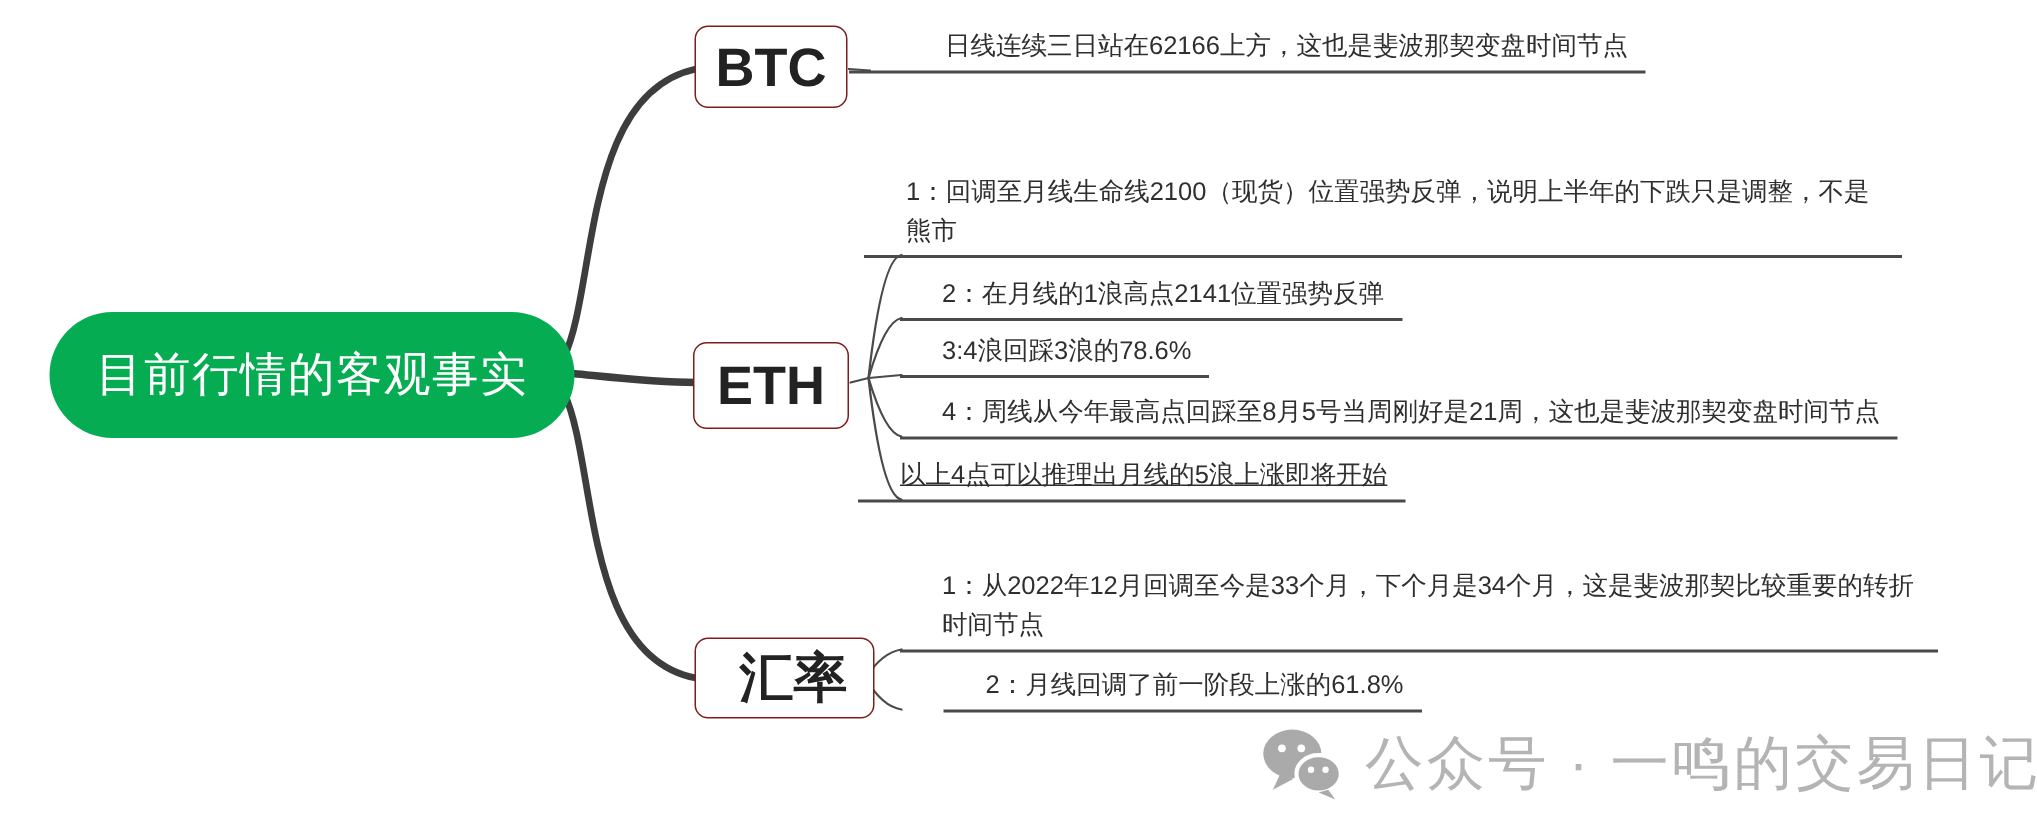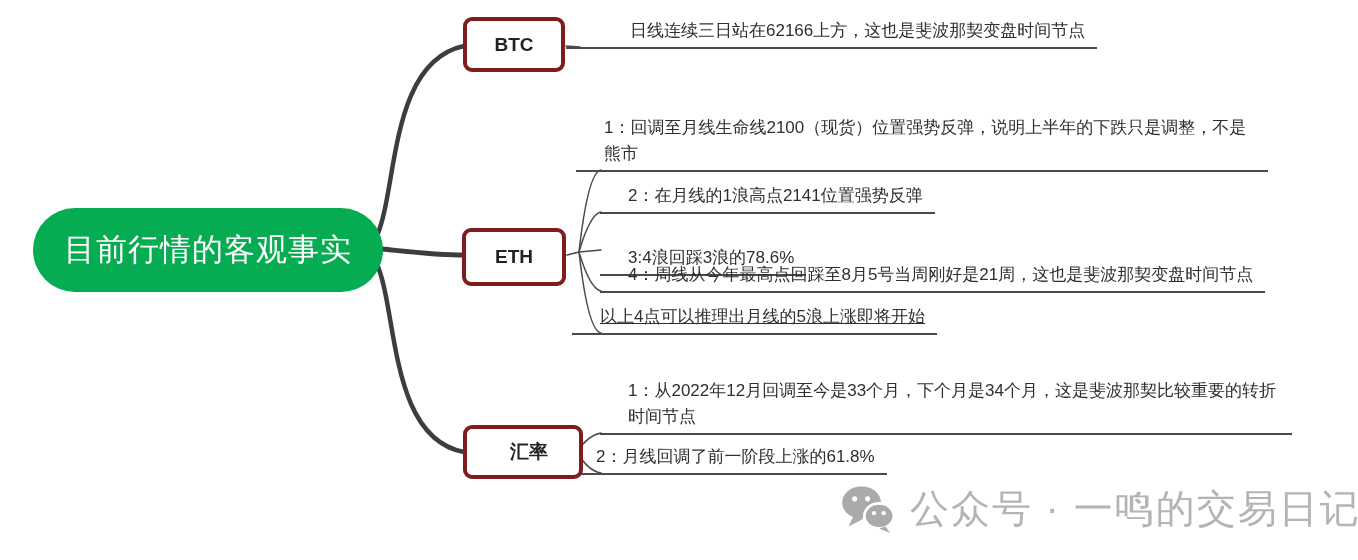--- a/index.html
+++ b/index.html
@@ -10,46 +10,46 @@
   }
   svg.connectors{position:absolute;left:0;top:0;width:1358px;height:560px;pointer-events:none;}
   .root-node{
     position:absolute;left:33px;top:208px;width:350px;height:84px;
     background:#06ac52;border-radius:42px;
     display:flex;align-items:center;justify-content:center;
     color:#ffffff;font-size:31px;font-weight:normal;letter-spacing:1px;
     z-index:3;
   }
   .box-node{
-    position:absolute;background:#ffffff;border:4px solid #7f1d1d;border-radius:9px;
+    position:absolute;background:#ffffff;border:1px solid #7f1d1d;border-radius:9px;
     display:flex;align-items:center;justify-content:center;
-    font-size:19px;font-weight:bold;color:#222222;z-index:3;
+    font-size:36px;font-weight:bold;color:#222222;z-index:3;
     box-sizing:border-box;
   }
   .box-btc{left:463px;top:17px;width:102px;height:55px;}
   .box-eth{left:462px;top:228px;width:104px;height:58px;}
   .box-rate{left:463px;top:425px;width:120px;height:54px;padding-left:12px;}
   .leaf{
     position:absolute;
     font-size:17px;line-height:26px;color:#2f2f2f;
     border-bottom:2px solid #4a4a4a;
     padding:0 12px 3px 28px;
     box-sizing:content-box;
     white-space:nowrap;
     z-index:2;
   }
   .leaf.wrap{white-space:normal;}
   .leaf-btc{left:566px;top:18px;padding-left:64px;}
   .leaf-eth1{left:576px;top:115px;width:652px;}
   .leaf-eth2{left:600px;top:183px;}
-  .leaf-eth3{left:600px;top:221px;margin-top:24px;}
+  .leaf-eth3{left:600px;top:221px;}
   .leaf-eth4{left:600px;top:262px;}
   .leaf-eth5{left:572px;top:304px;text-decoration:underline;}
   .leaf-rate1{left:600px;top:378px;width:652px;}
-  .leaf-rate2{left:568px;top:444px;}
+  .leaf-rate2{left:629px;top:444px;}
   .watermark{
     position:absolute;left:840px;top:482px;display:flex;align-items:center;gap:14px;
     z-index:1;
   }
   .watermark .wm-text{
     color:#b4b4b4;font-size:39px;letter-spacing:2px;white-space:nowrap;
   }
   .wm-icon{width:56px;height:48px;flex:0 0 auto;}
 </style>
 </head>

